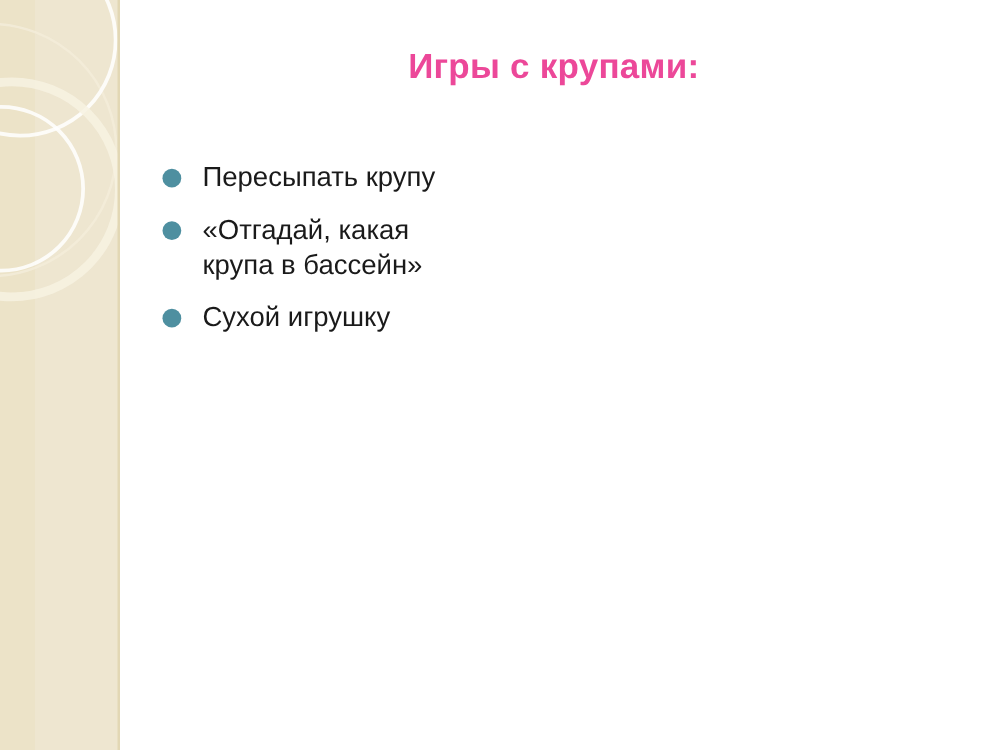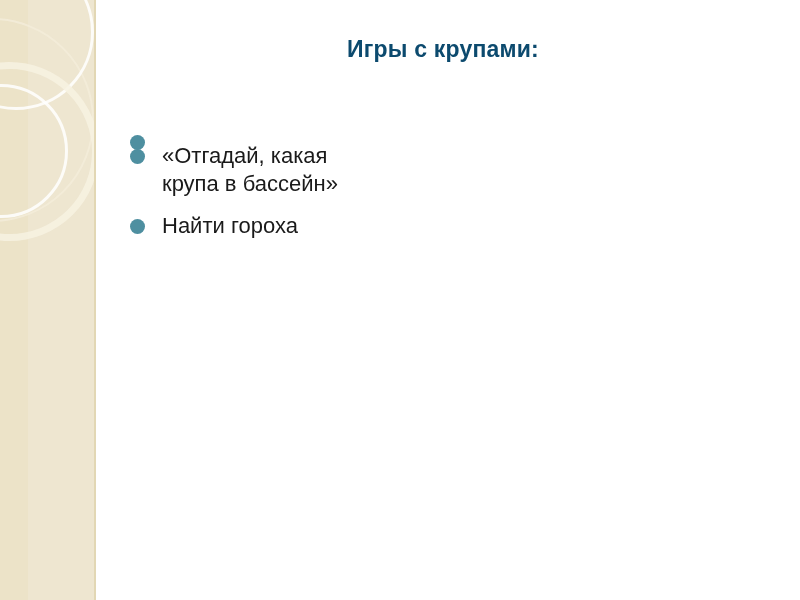--- a/index.html
+++ b/index.html
@@ -87,22 +87,22 @@
     border-color: #f3ecd9;
   }
 
   
   .title {
     position: absolute;
     left: 128px;
     top: 36px;
     width: 630px;
     text-align: center;
-    color: #0c4a6e;
-    font-size: 23px;
+    color: #ec4899;
+    font-size: 28px;
     font-weight: bold;
     letter-spacing: 0.2px;
     line-height: 1.2;
   }
 
   
   .body-list {
     position: absolute;
     left: 126px;
     top: 128px;
@@ -146,25 +146,26 @@
     <div class="ring ring-b"></div>
     <div class="ring ring-c"></div>
     <div class="left-band-edge"></div>
   </div>
 
   <div class="title">Игры с крупами:</div>
 
   <ul class="body-list">
     <li class="bullet-item">
       <span class="bullet-dot"></span>
+      <span class="bullet-text">Пересыпать крупу</span>
     </li>
     <li class="bullet-item">
       <span class="bullet-dot"></span>
       <span class="bullet-text">«Отгадай, какая
 крупа в бассейн»</span>
     </li>
     <li class="bullet-item">
       <span class="bullet-dot"></span>
-      <span class="bullet-text">Найти гороха</span>
+      <span class="bullet-text">Сухой игрушку</span>
     </li>
   </ul>
 
 </div>
 
 </body></html>

